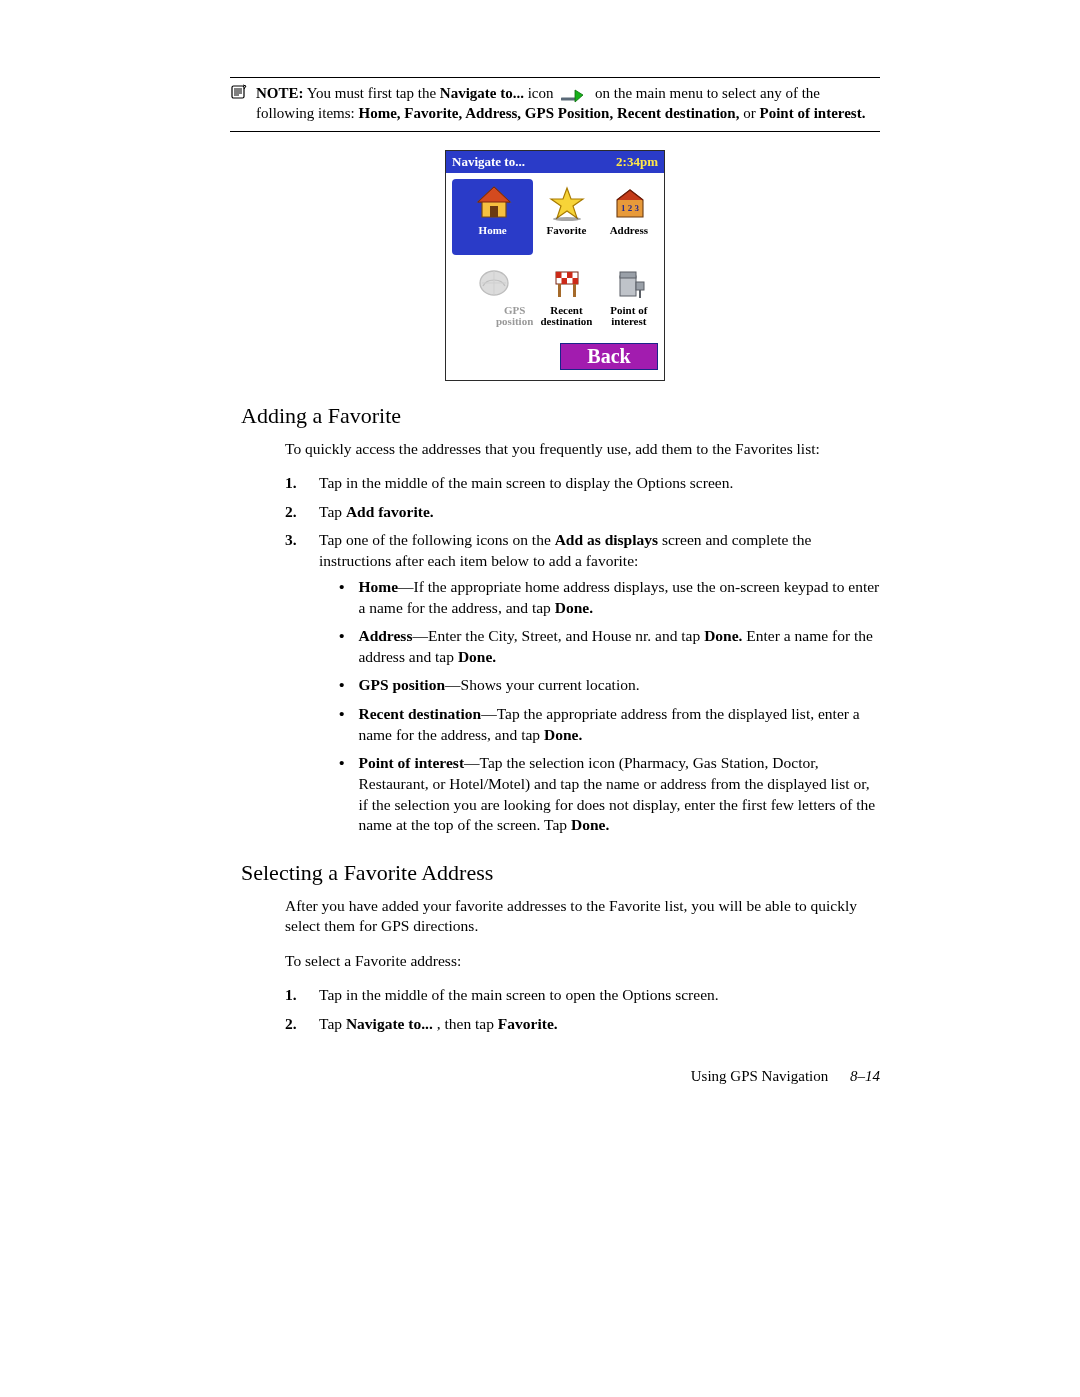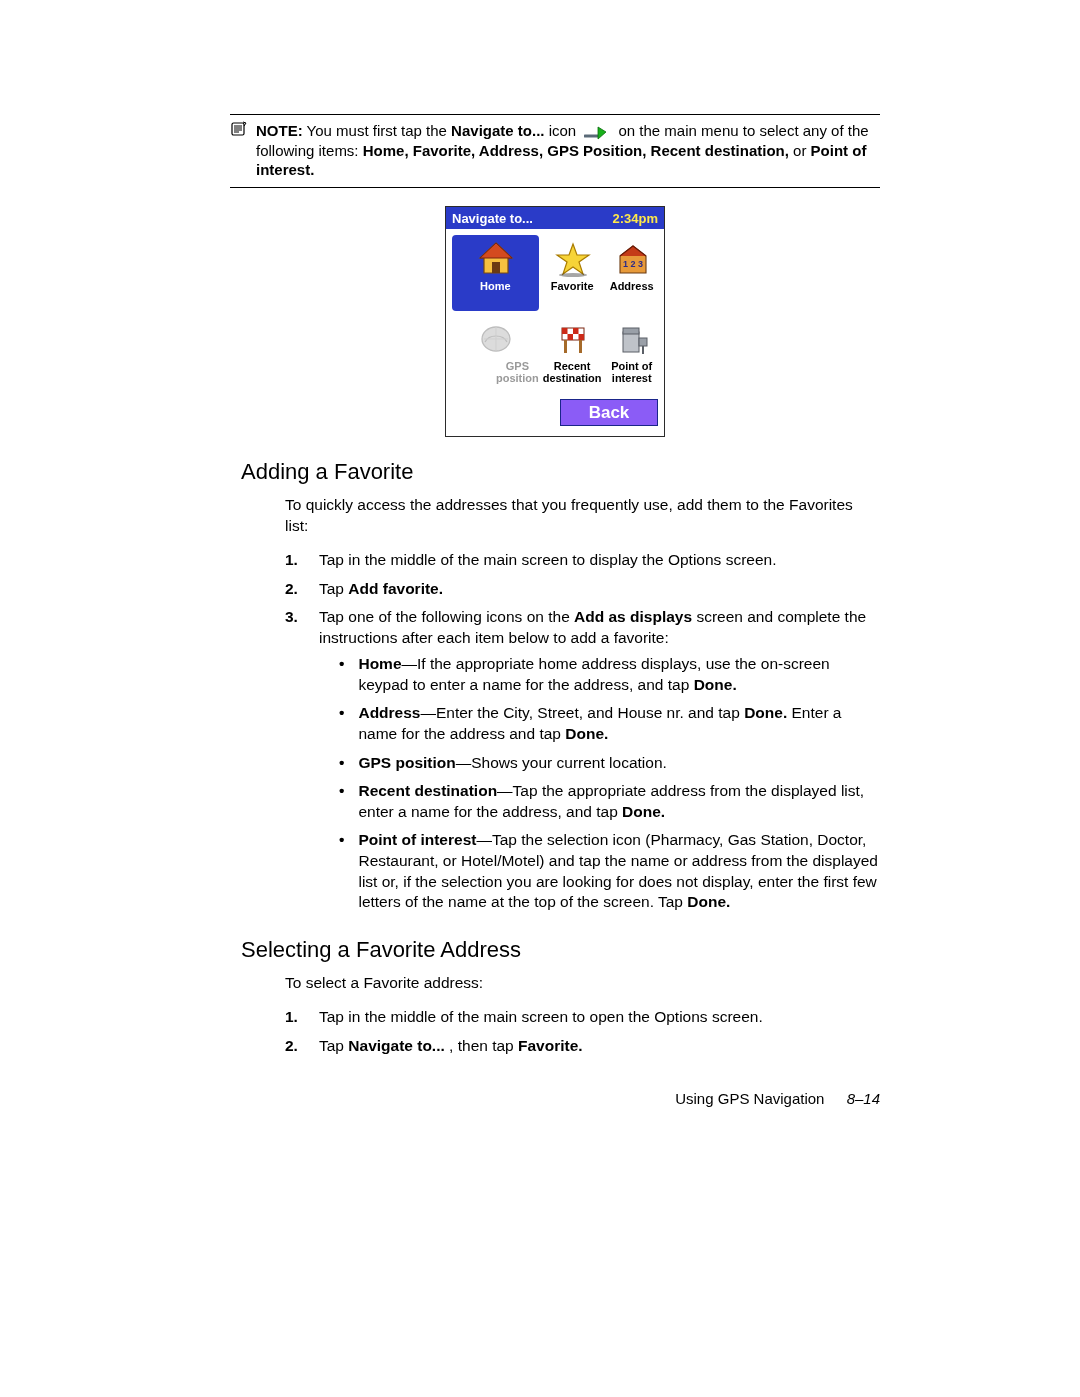--- a/index.html
+++ b/index.html
@@ -5,21 +5,22 @@
   body {
     margin: 0;
     padding: 0;
     background: #fff;
     font-family: "Arial", "Helvetica", sans-serif;
     font-size: 16px;
     color: #000;
     width: 1080px;
   }
   .page {
-    padding: 114px 200px 70px 230px;
+    padding: 77px 200px 70px 230px;
+    font-family: Liberation Serif, serif;
   }
   .rule {
     border-top: 1.5px solid #000;
     margin: 0 0 6px 0;
   }
   .note-block {
     display: flex;
     align-items: flex-start;
     gap: 8px;
     font-size: 15px;
@@ -84,27 +85,27 @@
     text-align: center;
     line-height: 1.05;
     margin-top: 2px;
   }
   .app.selected {
     background: #2a3bc8;
     color: #fff;
   }
   .app.disabled .label { color: #9a9a9a; }
   .device-back {
-    background: #8b5cf6;
+    background: #a21caf;
     color: #fff;
     text-align: center;
     height: 25px;
     line-height: 25px;
     font-weight: 700;
-    font-size: 17px;
+    font-size: 20px;
     margin: 2px 6px 6px auto;
     width: 96px;
     border: 1px solid #1a258a;
   }
   .device-footer {
     display: flex; justify-content: flex-end;
     background: #fff;
     padding: 0 0 4px 0;
   }
 
@@ -315,20 +316,21 @@
               <span><b>Point of interest</b><span>—Tap the selection icon (Pharmacy, Gas Station, Doctor, Restaurant, or Hotel/Motel) and tap the name or address from the displayed list or, if the selection you are looking for does not display, enter the first few letters of the name at the top of the screen. Tap </span><b>Done.</b></span>
             </li>
           </ul>
         </span>
       </li>
     </ol>
   </div>
 
   <h2 class="section">Selecting a Favorite Address</h2>
   <div class="indent">
+    <p class="body-text">After you have added your favorite addresses to the Favorite list, you will be able to quickly select them for GPS directions.</p>
     <p class="body-text">To select a Favorite address:</p>
     <ol class="steps">
       <li class="ol-item">
         <span class="ol-num">1.</span>
         <span>Tap in the middle of the main screen to open the Options screen.</span>
       </li>
       <li class="ol-item">
         <span class="ol-num">2.</span>
         <span><span>Tap </span><b>Navigate to...</b><span> , then tap </span><b>Favorite.</b></span>
       </li>

